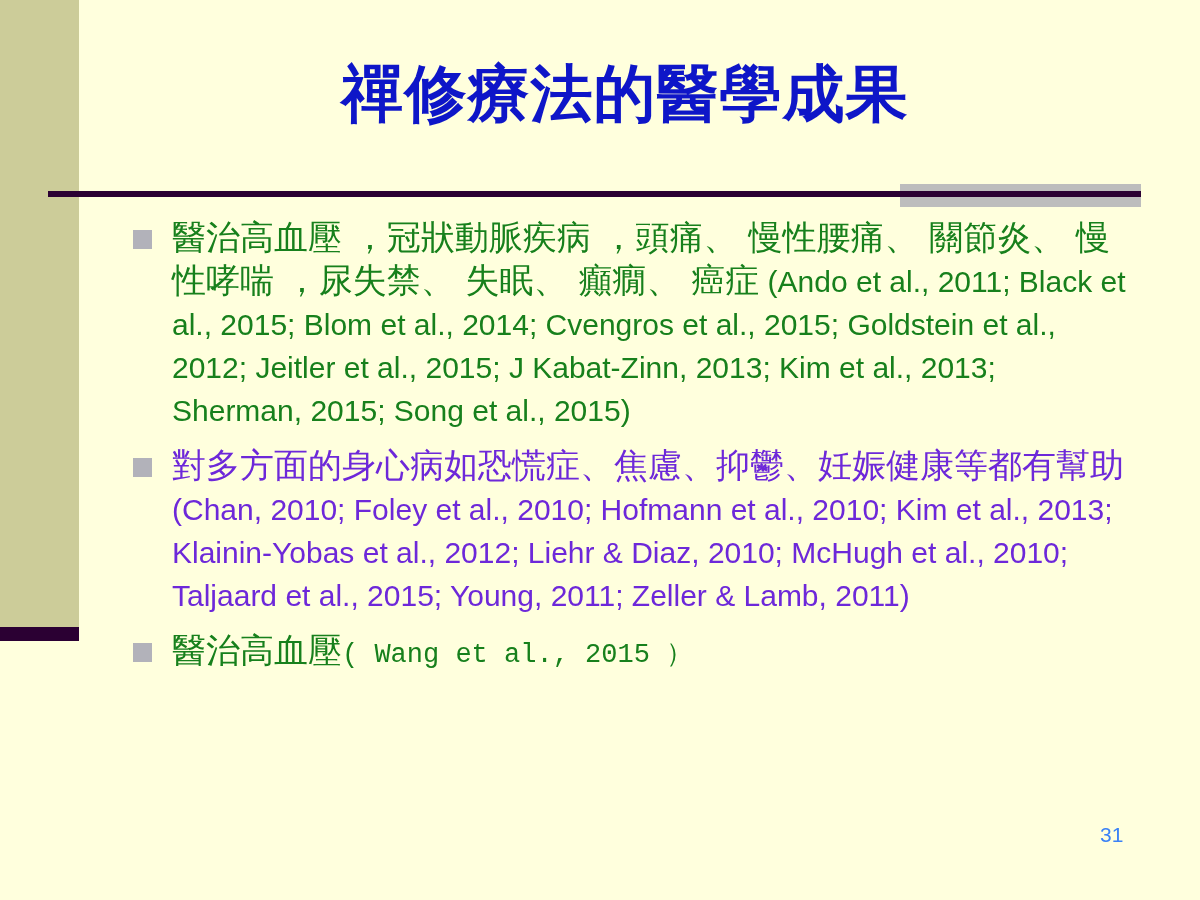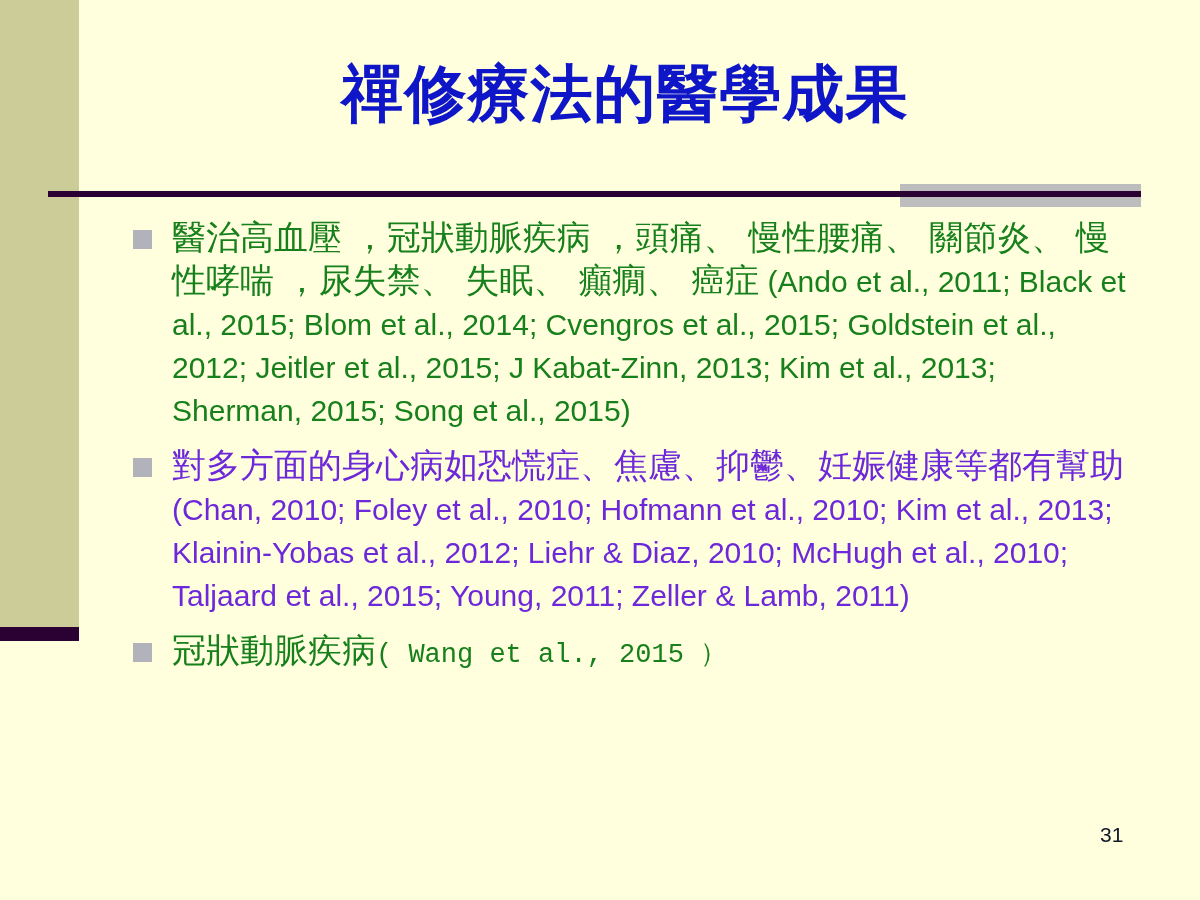--- a/index.html
+++ b/index.html
@@ -112,21 +112,21 @@
     font-family: Liberation Mono, monospace;
     font-size: 27px;
   }
   
   .page-number {
     position: absolute;
     left: 1100px;
     top: 823px;
     font-family: "Liberation Sans", sans-serif;
     font-size: 21px;
-    color: #0f172a;
+    color: #3b82f6;
     text-align: center;
   }
 </style>
 </head>
 <body>
 
 <div class="slide">
 
   <div class="side-band"></div>
   <div class="side-band-foot"></div>
@@ -143,20 +143,20 @@
       <div class="bullet-text green"><span class="cjk">醫治高血壓 ，冠狀動脈疾病 ，頭痛、 慢性腰痛、 關節炎、 慢性哮喘 ，尿失禁、 失眠、 癲癇、 癌症</span><span class="cite"> (Ando et al., 2011; Black et al., 2015; Blom et al., 2014; Cvengros et al., 2015; Goldstein et al., 2012; Jeitler et al., 2015; J Kabat-Zinn, 2013; Kim et al., 2013; Sherman, 2015; Song et al., 2015)</span></div>
     </div>
 
     <div class="bullet-row">
       <div class="bullet-marker"></div>
       <div class="bullet-text dark"><span class="cjk">對多方面的身心病如恐慌症、焦慮、抑鬱、妊娠健康等都有幫助</span><span class="cite"> (Chan, 2010; Foley et al., 2010; Hofmann et al., 2010; Kim et al., 2013; Klainin-Yobas et al., 2012; Liehr &amp; Diaz, 2010; McHugh et al., 2010; Taljaard et al., 2015; Young, 2011; Zeller &amp; Lamb, 2011)</span></div>
     </div>
 
     <div class="bullet-row">
       <div class="bullet-marker"></div>
-      <div class="bullet-text green"><span class="cjk">冠狀動脈疾病</span><span class="small-latin">( Wang et al., 2015 ）</span></div>
+      <div class="bullet-text green"><span class="cjk">醫治高血壓</span><span class="small-latin">( Wang et al., 2015 ）</span></div>
     </div>
 
   </div>
 
   <div class="page-number">31</div>
 
 </div>
 
 </body></html>

